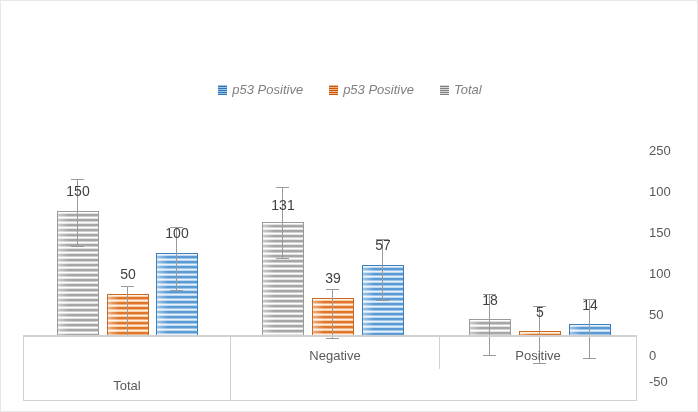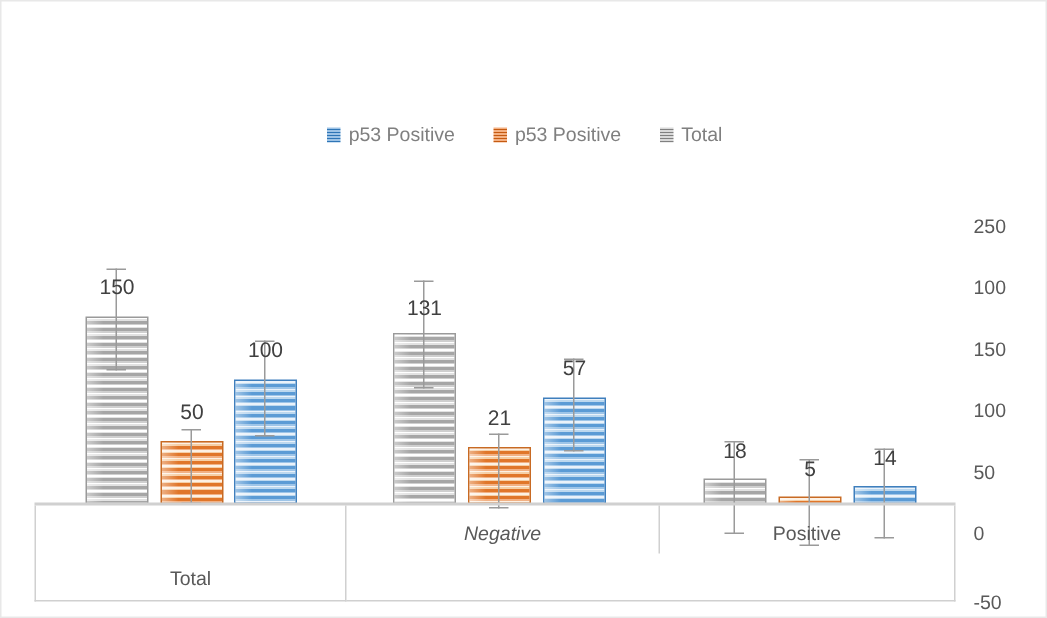--- a/index.html
+++ b/index.html
@@ -38,20 +38,21 @@
     width: 698px;
     display: flex;
     justify-content: center;
     align-items: center;
     gap: 26px;
   }
   .legend-item {
     display: flex;
     align-items: center;
     gap: 5px;
+    font-style: italic;
   }
   .legend-swatch {
     width: 9px;
     height: 10px;
     display: inline-block;
   }
   .legend-swatch.blue {
     background: repeating-linear-gradient(to bottom, #9dc3e6 0px, #9dc3e6 1px, #2e75b6 1px, #2e75b6 2px);
   }
   .legend-swatch.orange {
@@ -180,21 +181,21 @@
   </div>
 
   <div class="plot">
 
     <div class="ytick" style="top:121px">250</div>
     <div class="ytick" style="top:162px">100</div>
     <div class="ytick" style="top:203px">150</div>
     <div class="ytick" style="top:244px">100</div>
     <div class="ytick" style="top:285px">50</div>
     <div class="ytick" style="top:326px">0</div>
-    <div class="ytick" style="top:372px">-50</div>
+    <div class="ytick" style="top:352px">-50</div>
 
     <div class="bar gray" style="left:56px;  top:210px; width:42px; height:125px;"></div>
     <div class="errbar" style="left:76px;  top:178px; height:68px;"></div>
     <div class="errcap" style="left:70px;  top:178px;"></div>
     <div class="errcap" style="left:70px;  top:245px;"></div>
     <div class="bar-label" style="left:48px;  top:182px; width:58px;">150</div>
 
     <div class="bar orange" style="left:106px; top:293px; width:42px; height:42px;"></div>
     <div class="errbar" style="left:126px; top:285px; height:50px;"></div>
     <div class="errcap" style="left:120px; top:285px;"></div>
@@ -210,21 +211,21 @@
     <div class="bar gray" style="left:261px; top:221px; width:42px; height:114px;"></div>
     <div class="errbar" style="left:281px; top:186px; height:72px;"></div>
     <div class="errcap" style="left:275px; top:186px;"></div>
     <div class="errcap" style="left:275px; top:257px;"></div>
     <div class="bar-label" style="left:253px; top:196px; width:58px;">131</div>
 
     <div class="bar orange" style="left:311px; top:297px; width:42px; height:38px;"></div>
     <div class="errbar" style="left:331px; top:288px; height:50px;"></div>
     <div class="errcap" style="left:325px; top:288px;"></div>
     <div class="errcap" style="left:325px; top:337px;"></div>
-    <div class="bar-label" style="left:303px; top:269px; width:58px;">21</div>
+    <div class="bar-label" style="left:303px; top:269px; width:58px;">39</div>
 
     <div class="bar blue" style="left:361px; top:264px; width:42px; height:71px;"></div>
     <div class="errbar" style="left:381px; top:238px; height:62px;"></div>
     <div class="errcap" style="left:375px; top:238px;"></div>
     <div class="errcap" style="left:375px; top:299px;"></div>
     <div class="bar-label" style="left:353px; top:236px; width:58px;">57</div>
 
     <div class="bar gray" style="left:468px; top:318px; width:42px; height:17px;"></div>
     <div class="errbar" style="left:488px; top:293px; height:62px;"></div>
     <div class="errcap" style="left:482px; top:293px;"></div>
@@ -242,18 +243,18 @@
     <div class="errcap" style="left:582px; top:298px;"></div>
     <div class="errcap" style="left:582px; top:357px;"></div>
     <div class="bar-label" style="left:560px; top:296px; width:58px;">14</div>
 
     <div class="axis-line"></div>
 
     <div class="cat-frame" style="left:22px;  top:336px; width:208px; height:64px;"></div>
     <div class="cat-frame" style="left:230px; top:336px; width:406px; height:64px; border-left:none;"></div>
     <div class="cat-frame" style="left:438px; top:336px; width:0px; height:32px; border-bottom:none; border-right:none;"></div>
 
-    <div class="cat-label" style="left:230px; top:347px; width:208px;font-style:italic;">Negative</div>
+    <div class="cat-label" style="left:230px; top:347px; width:208px;">Negative</div>
     <div class="cat-label" style="left:438px; top:347px; width:198px;">Positive</div>
     <div class="cat-label" style="left:22px;  top:377px; width:208px;">Total</div>
 
   </div>
 </div>
 
 </body></html>

